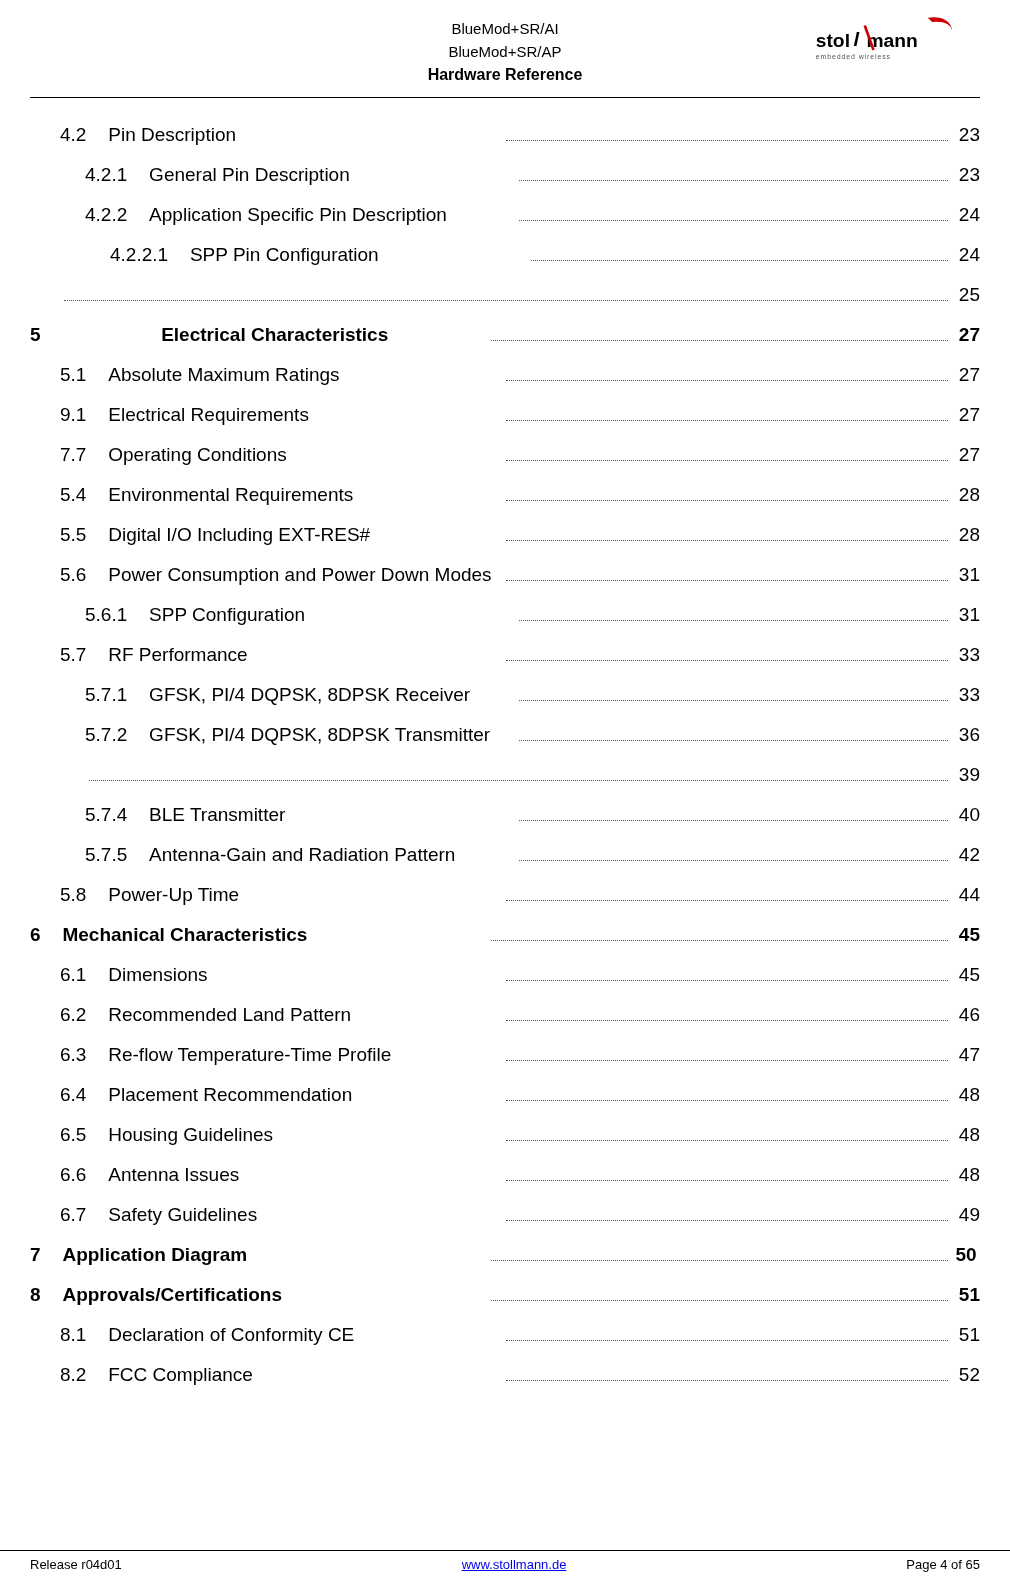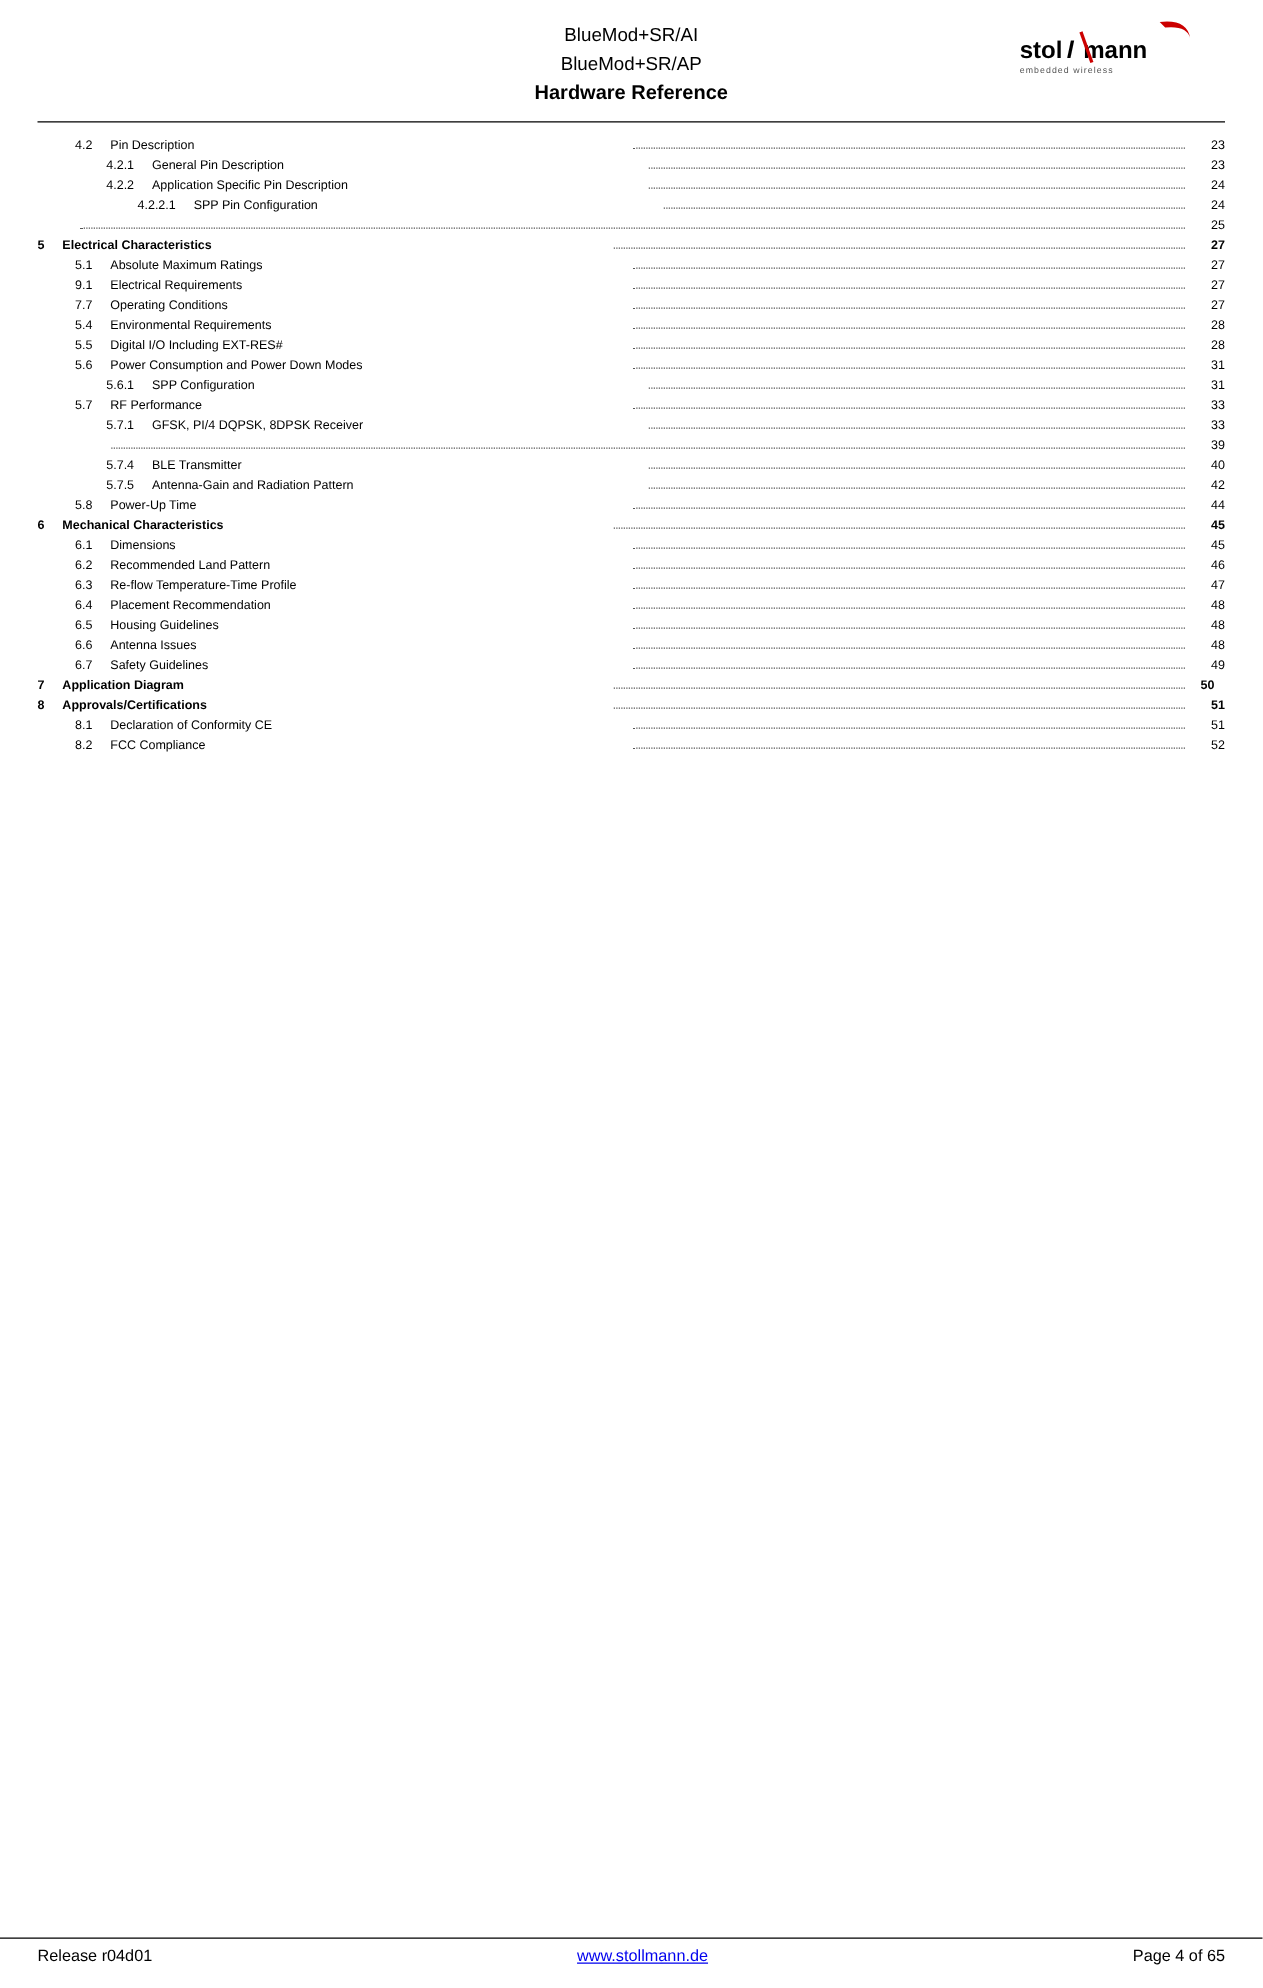--- a/index.html
+++ b/index.html
@@ -54,21 +54,22 @@
 
     .toc-container {
       padding: 10px 30px 30px 30px;
     }
 
     .toc-entry {
       display: flex;
       justify-content: space-between;
       align-items: baseline;
       padding: 2.5px 0;
-      font-size: 10px;
+      font-size: 19px;
+      margin-top: 13px;
     }
 
     .toc-entry .entry-left {
       display: flex;
       align-items: baseline;
       flex: 1;
     }
 
     .toc-entry .entry-num {
       min-width: 0;
@@ -185,21 +186,21 @@
       <span class="dots"></span>
       <span class="entry-page" style="">24</span>
     </div>
       <div class="toc-entry indent-1">
       <span class="dots"></span>
       <span class="entry-page" style="">25</span>
     </div>
       <div class="toc-entry">
       <span class="entry-left">
         <span class="entry-num" style="font-weight:bold;">5</span>
-        <span class="entry-label" style="font-weight:bold;">&nbsp;&nbsp;&nbsp;Electrical Characteristics</span>
+        <span class="entry-label" style="font-weight:bold;text-align:center;">&nbsp;&nbsp;&nbsp;Electrical Characteristics</span>
       </span>
       <span class="dots"></span>
       <span class="entry-page" style="font-weight:bold;">27</span>
     </div>
       <div class="toc-entry indent-1">
       <span class="entry-left">
         <span class="entry-num" style="">5.1</span>
         <span class="entry-label" style="">&nbsp;&nbsp;&nbsp;Absolute Maximum Ratings</span>
       </span>
       <span class="dots"></span>
@@ -261,20 +262,28 @@
       <span class="dots"></span>
       <span class="entry-page" style="">33</span>
     </div>
       <div class="toc-entry indent-2">
       <span class="entry-left">
         <span class="entry-num" style="">5.7.1</span>
         <span class="entry-label" style="">&nbsp;&nbsp;&nbsp;GFSK, PI/4 DQPSK, 8DPSK Receiver</span>
       </span>
       <span class="dots"></span>
       <span class="entry-page" style="">33</span>
+    </div>
+      <div class="toc-entry indent-2">
+      <span class="entry-left">
+        <span class="entry-num" style="">5.7.2</span>
+        <span class="entry-label" style="">&nbsp;&nbsp;&nbsp;GFSK, PI/4 DQPSK, 8DPSK Transmitter</span>
+      </span>
+      <span class="dots"></span>
+      <span class="entry-page" style="">36</span>
     </div>
       <div class="toc-entry indent-2">
       <span class="dots"></span>
       <span class="entry-page" style="">39</span>
     </div>
       <div class="toc-entry indent-2">
       <span class="entry-left">
         <span class="entry-num" style="">5.7.4</span>
         <span class="entry-label" style="">&nbsp;&nbsp;&nbsp;BLE Transmitter</span>
       </span>

